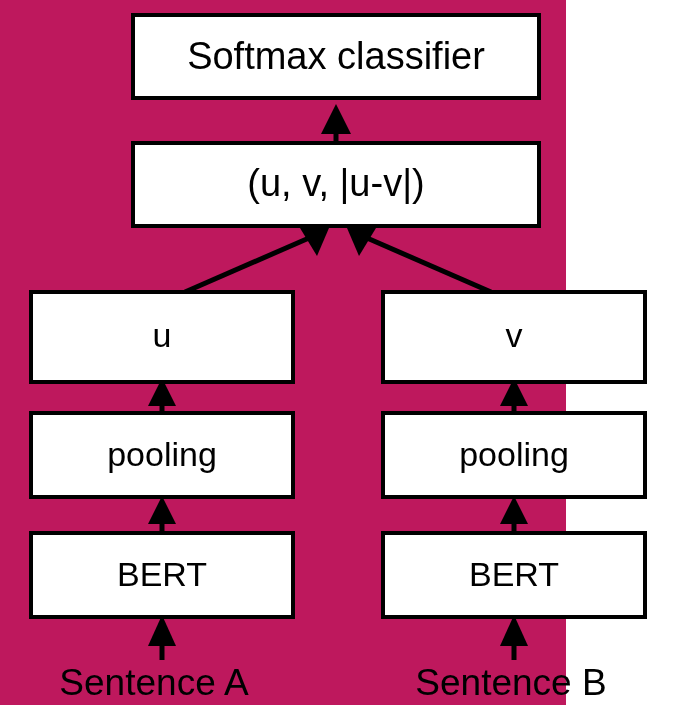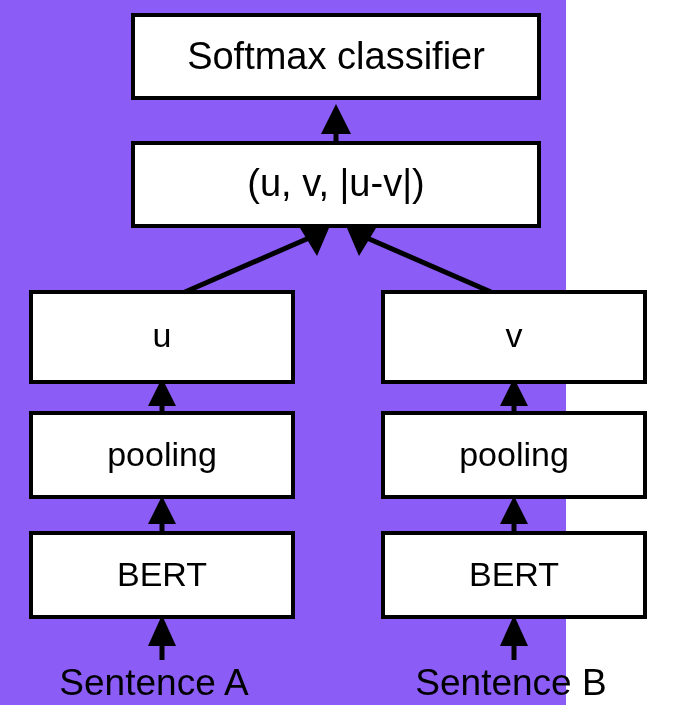--- a/index.html
+++ b/index.html
@@ -10,21 +10,21 @@
   body {
     width: 683px;
     height: 705px;
     overflow: hidden;
     font-family: "Liberation Sans", sans-serif;
   }
   #diagram-root {
     position: relative;
     width: 566px;
     height: 705px;
-    background: #8b5cf6;
+    background: #be185d;
   }
   svg#arch-svg {
     position: absolute;
     left: 0;
     top: 0;
     width: 683px;
     height: 705px;
     display: block;
   }
   .node-box {

